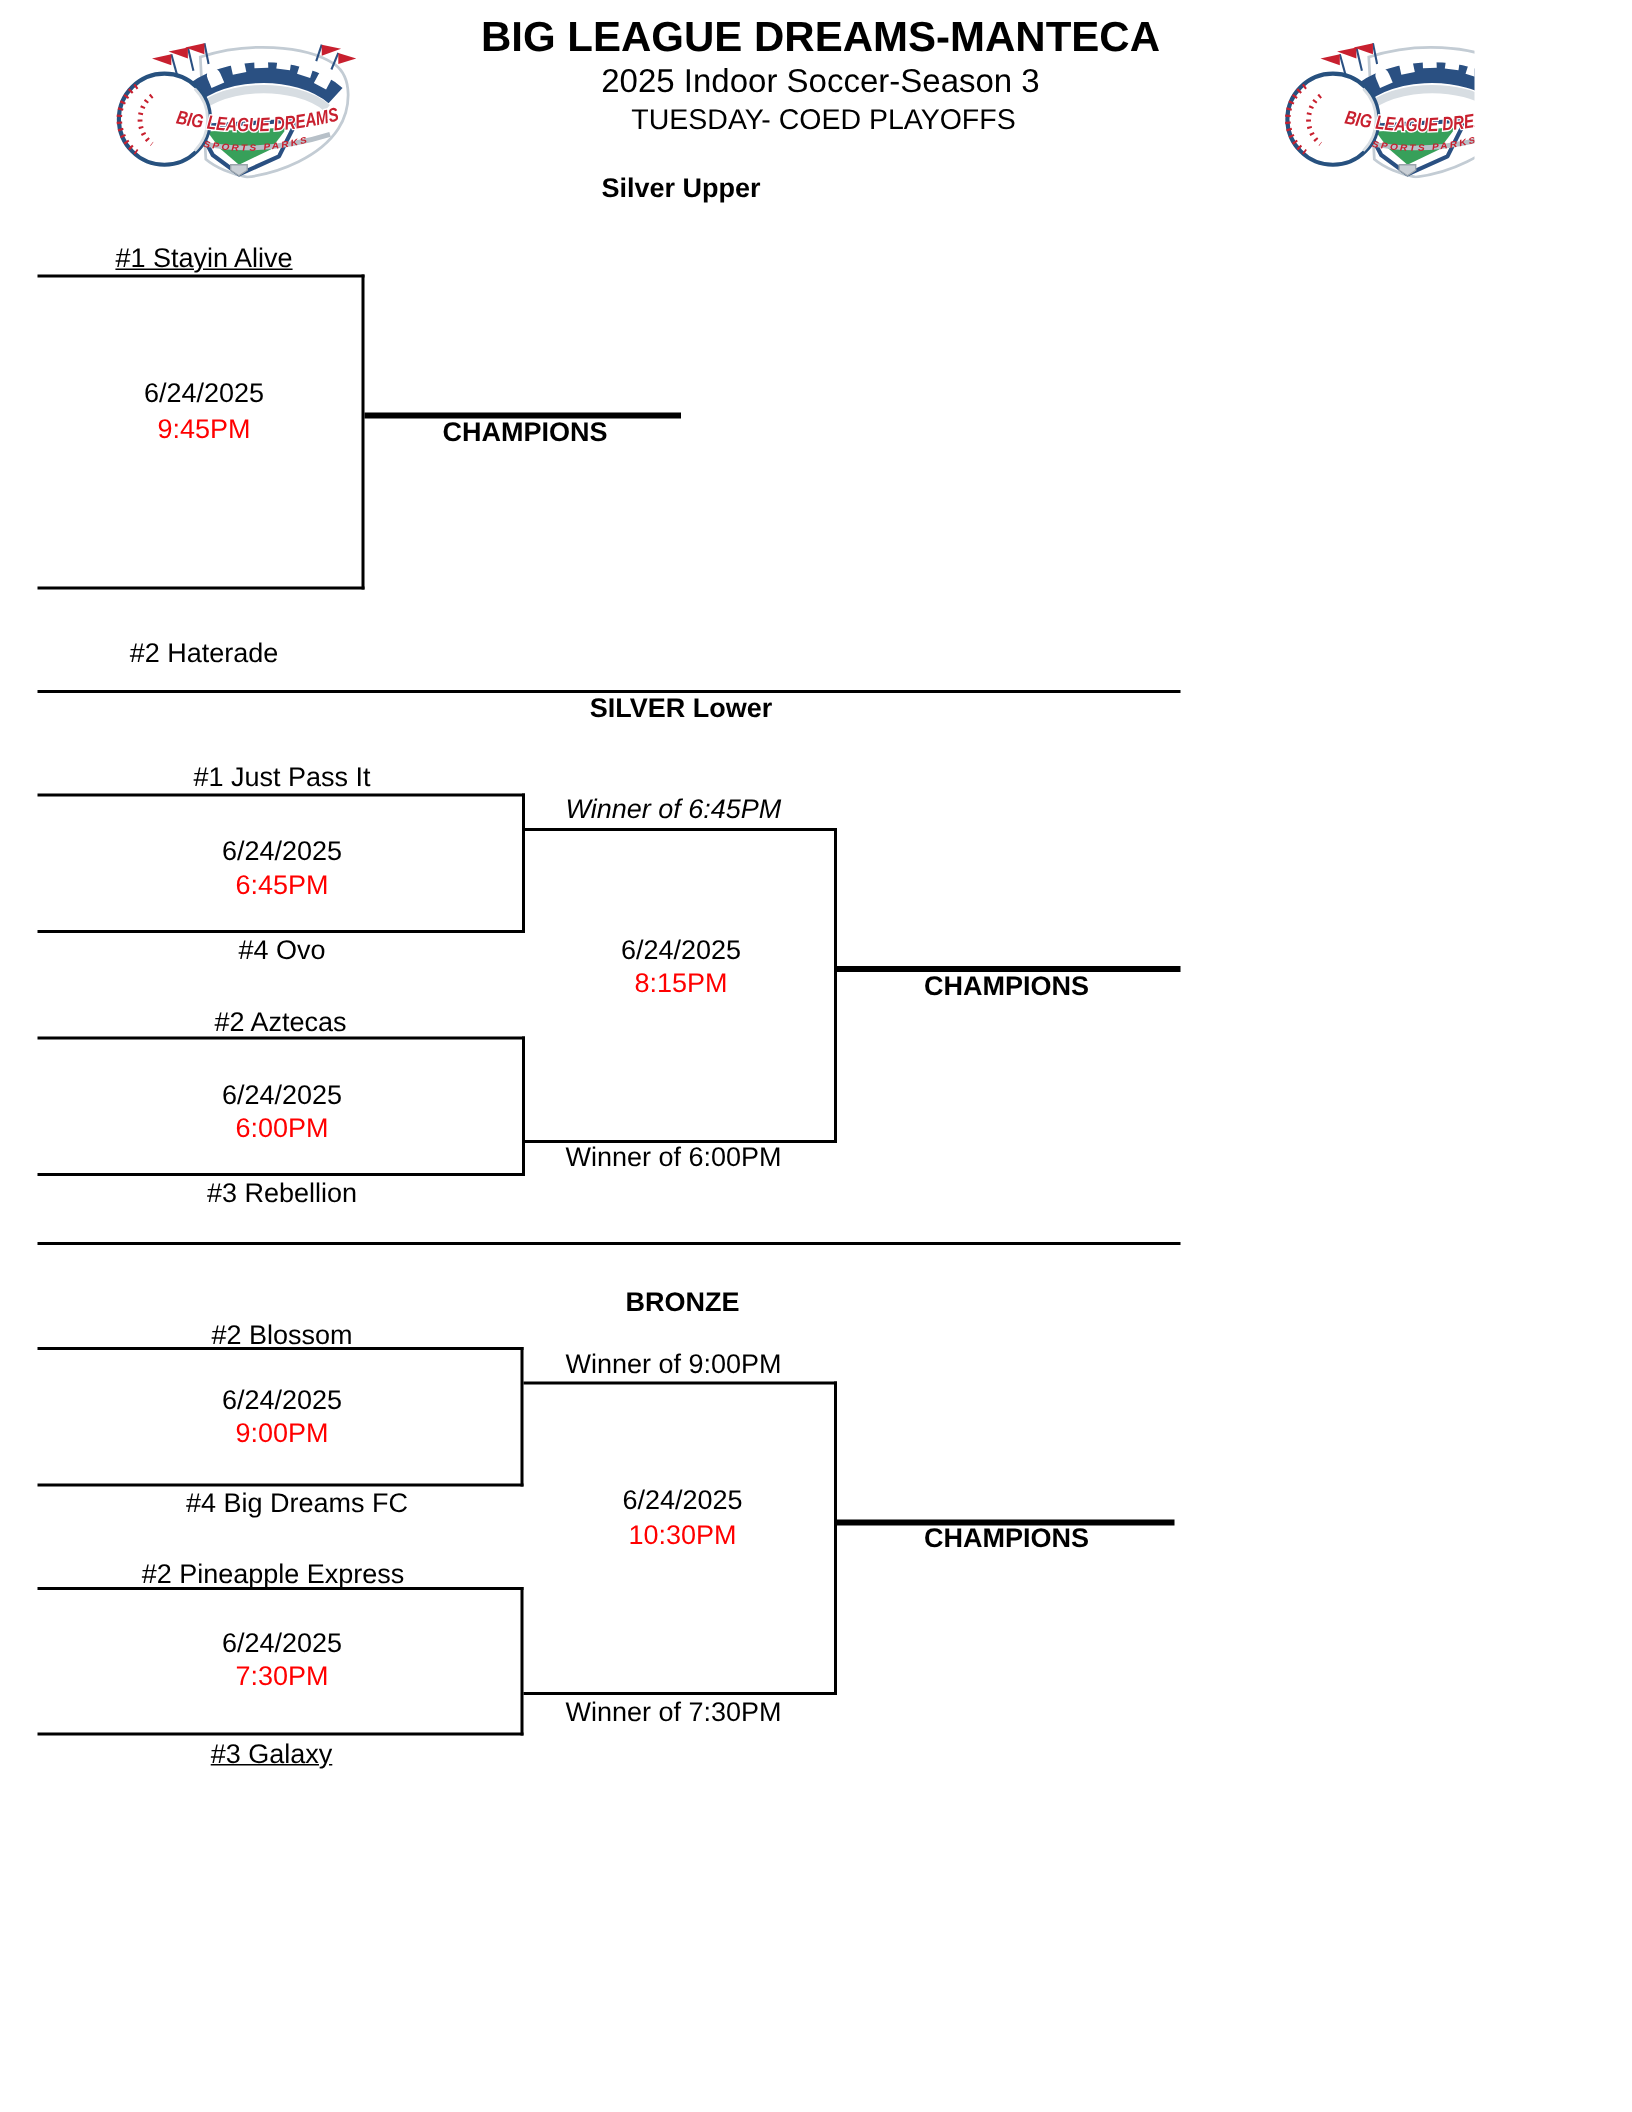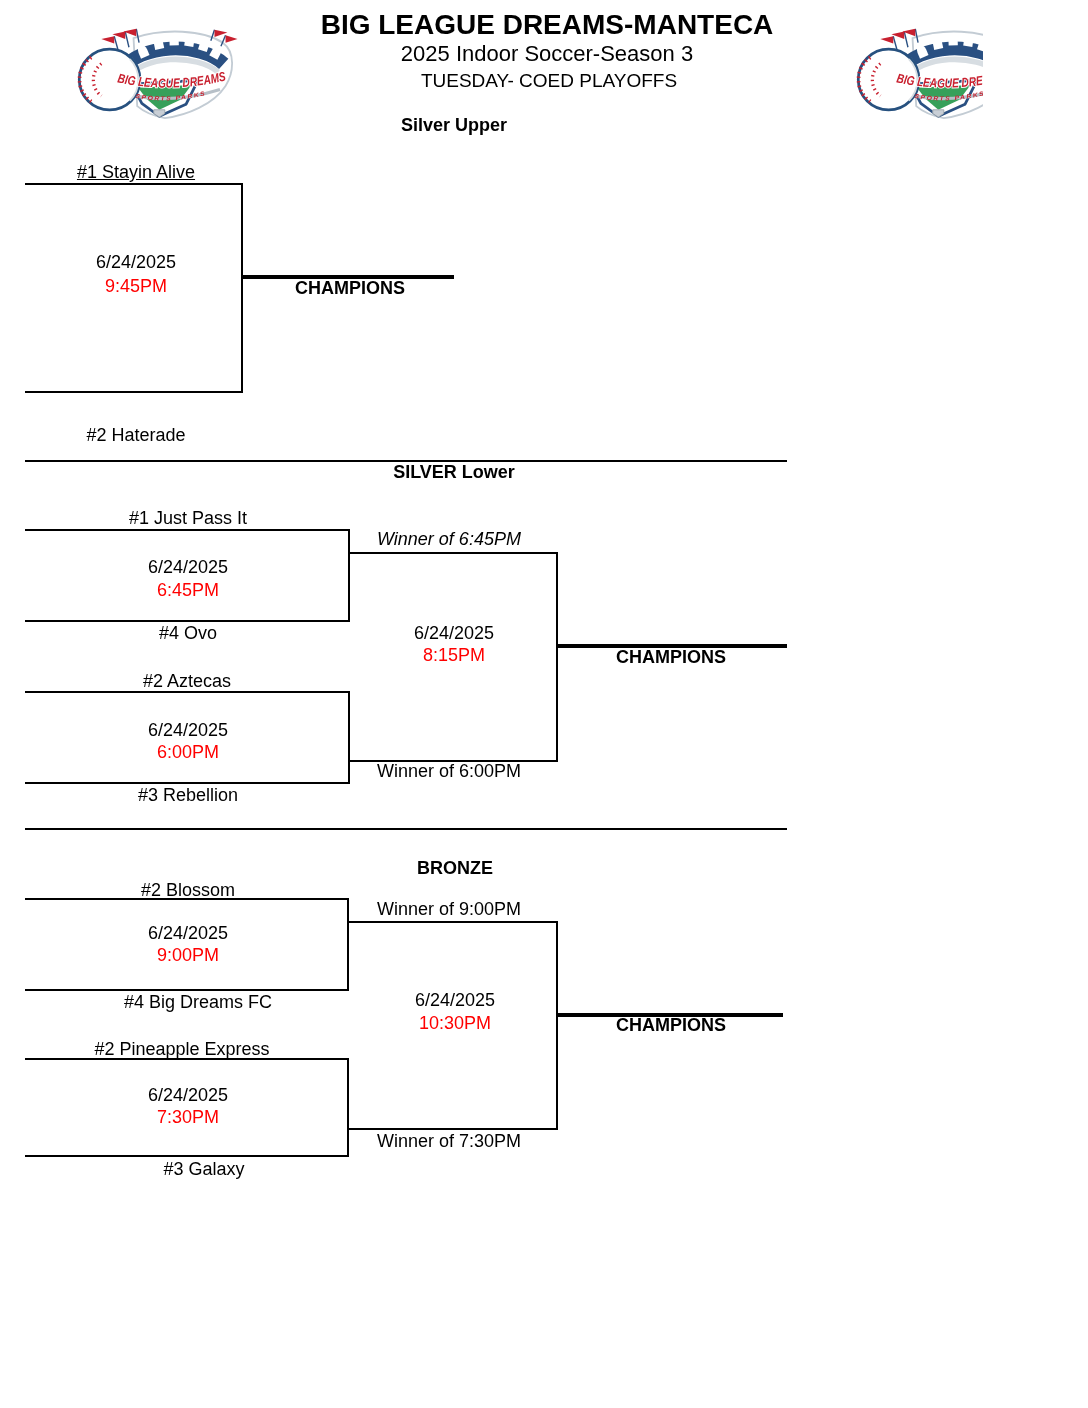--- a/index.html
+++ b/index.html
@@ -190,15 +190,15 @@
   <div class="thick" style="left:558px; top:1013px; width:225px;"></div>
   <div class="champ" style="left:671px; top:1016px;">CHAMPIONS</div>
   <div class="t la" style="left:377px; top:1132px;">Winner of 7:30PM</div>
 
   <div class="t" style="left:182px; top:1040px;">#2 Pineapple Express</div>
   <div class="hl" style="left:25px; top:1058px; width:324px;"></div>
   <div class="vl" style="left:347px; top:1058px; height:99px;"></div>
   <div class="hl" style="left:25px; top:1155px; width:324px;"></div>
   <div class="t" style="left:188px; top:1086px;">6/24/2025</div>
   <div class="t red" style="left:188px; top:1108px;">7:30PM</div>
-  <div class="t" style="left:204px; top:1160px;">#3 Galaxy</div>
+  <div class="t" style="left:181px; top:1160px;text-decoration:underline;">#3 Galaxy</div>
 
 </div>
 
 </body></html>

